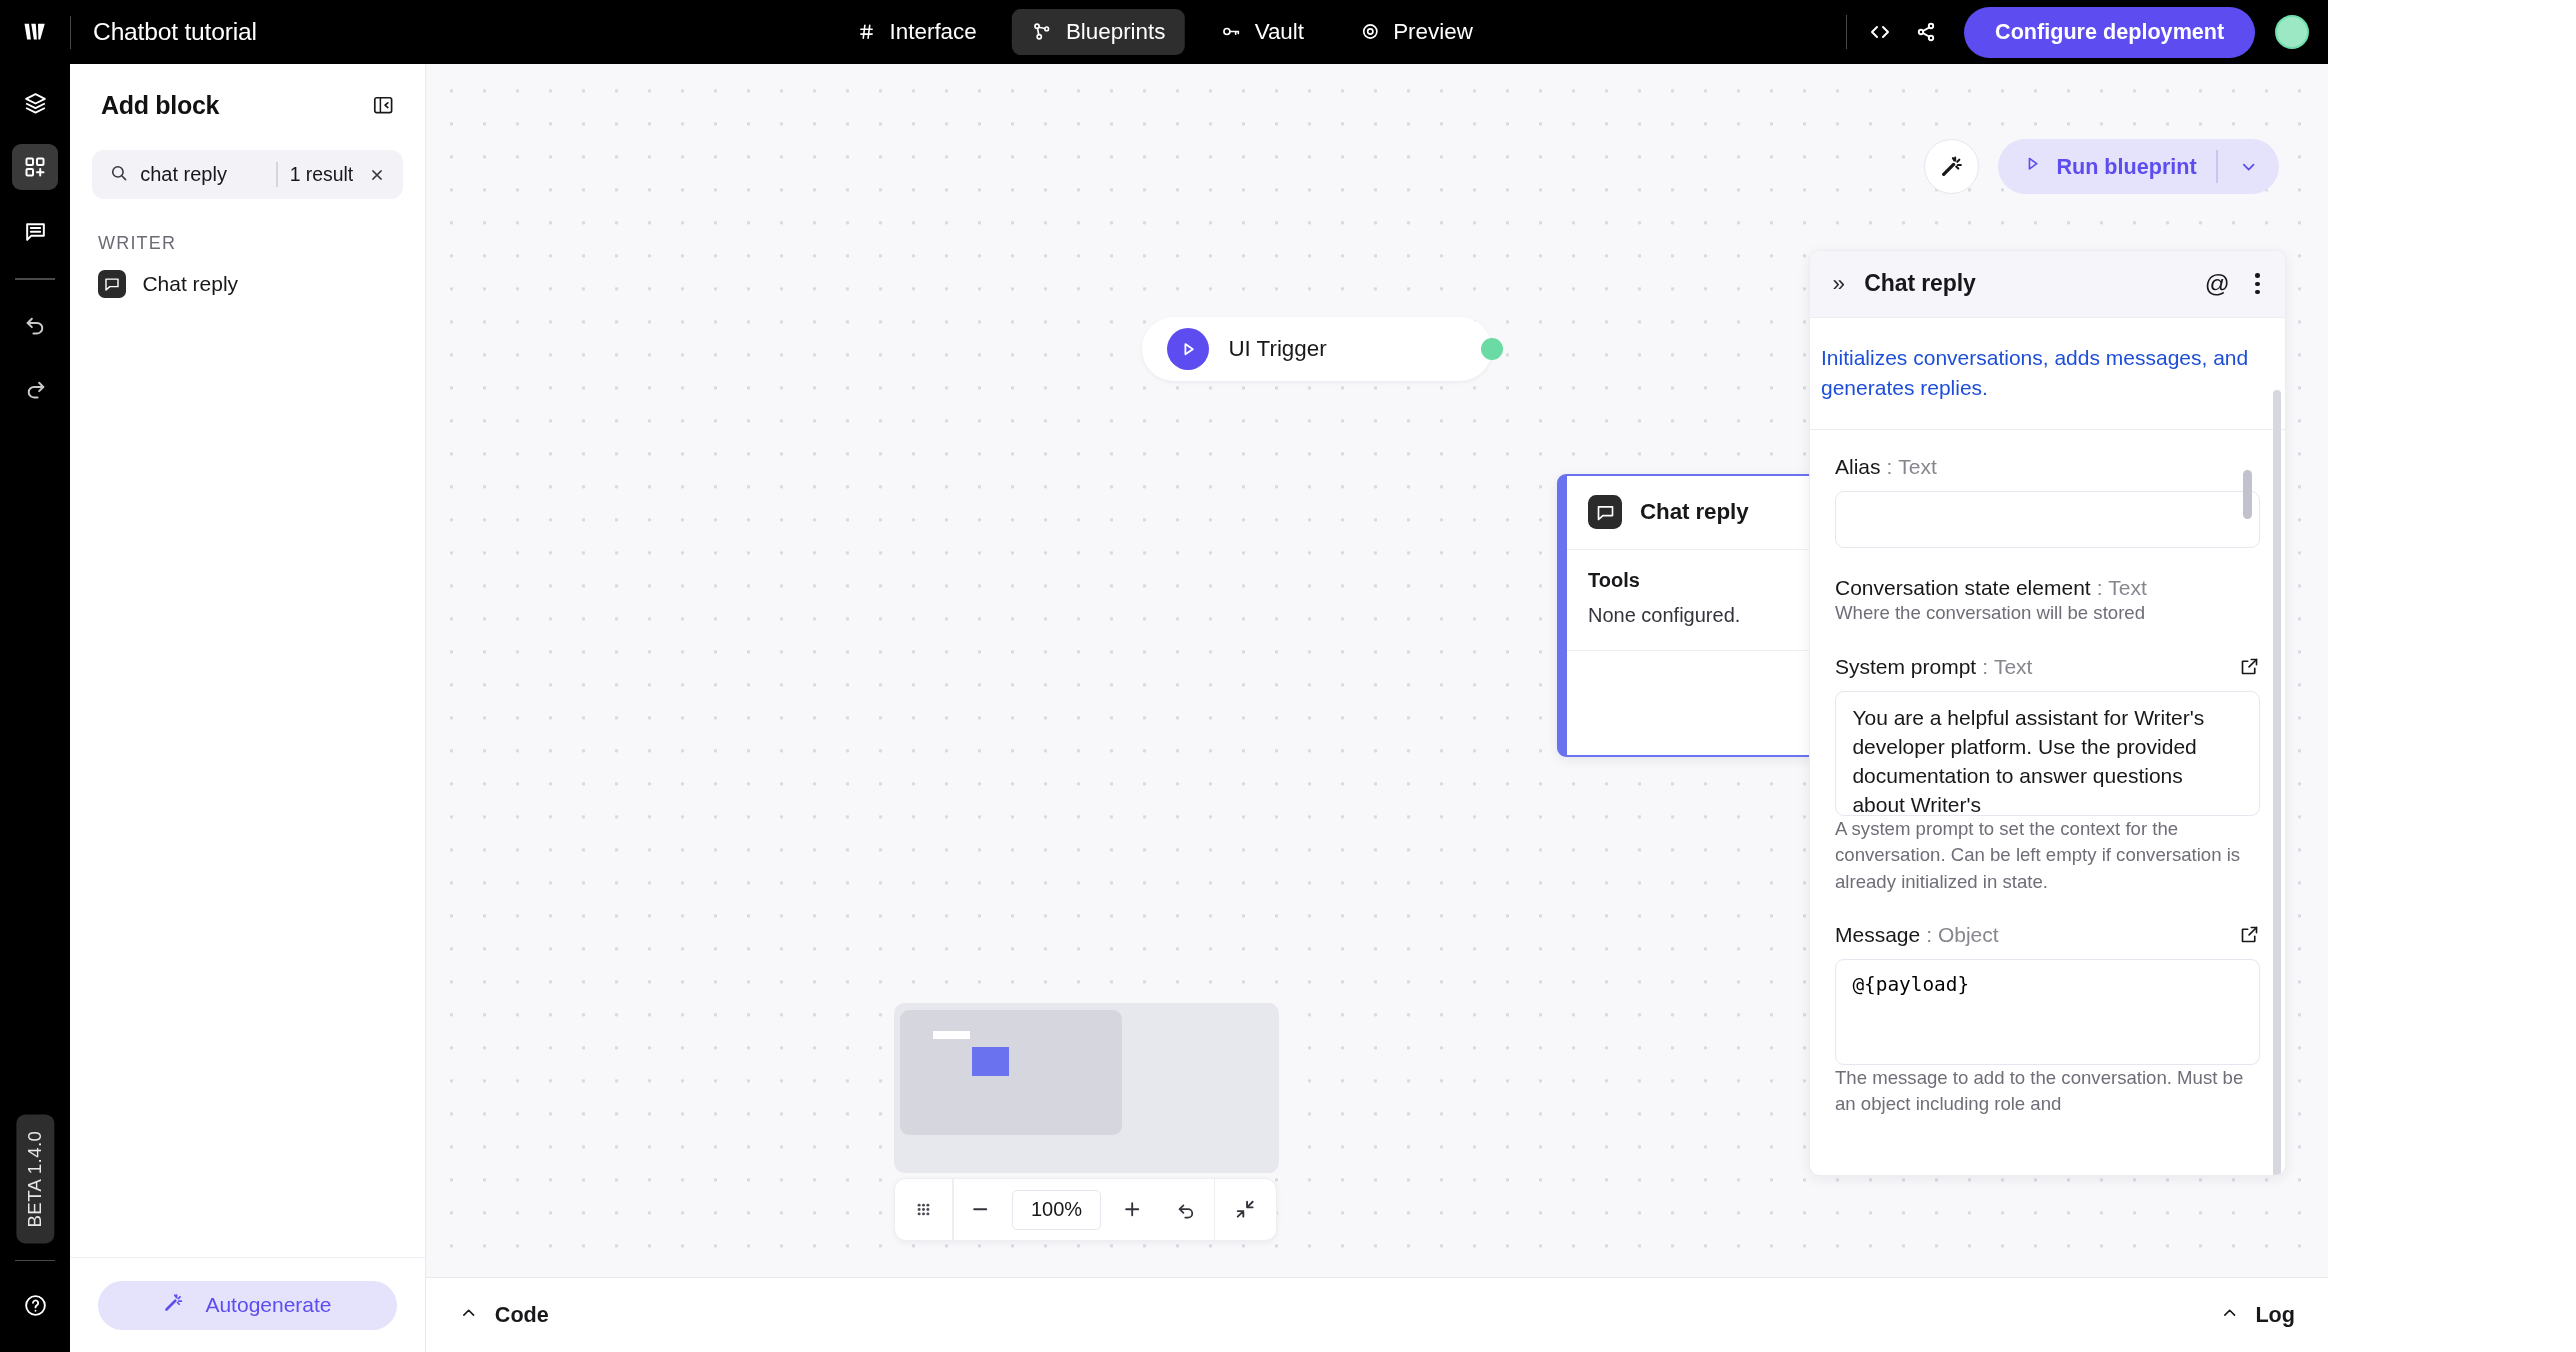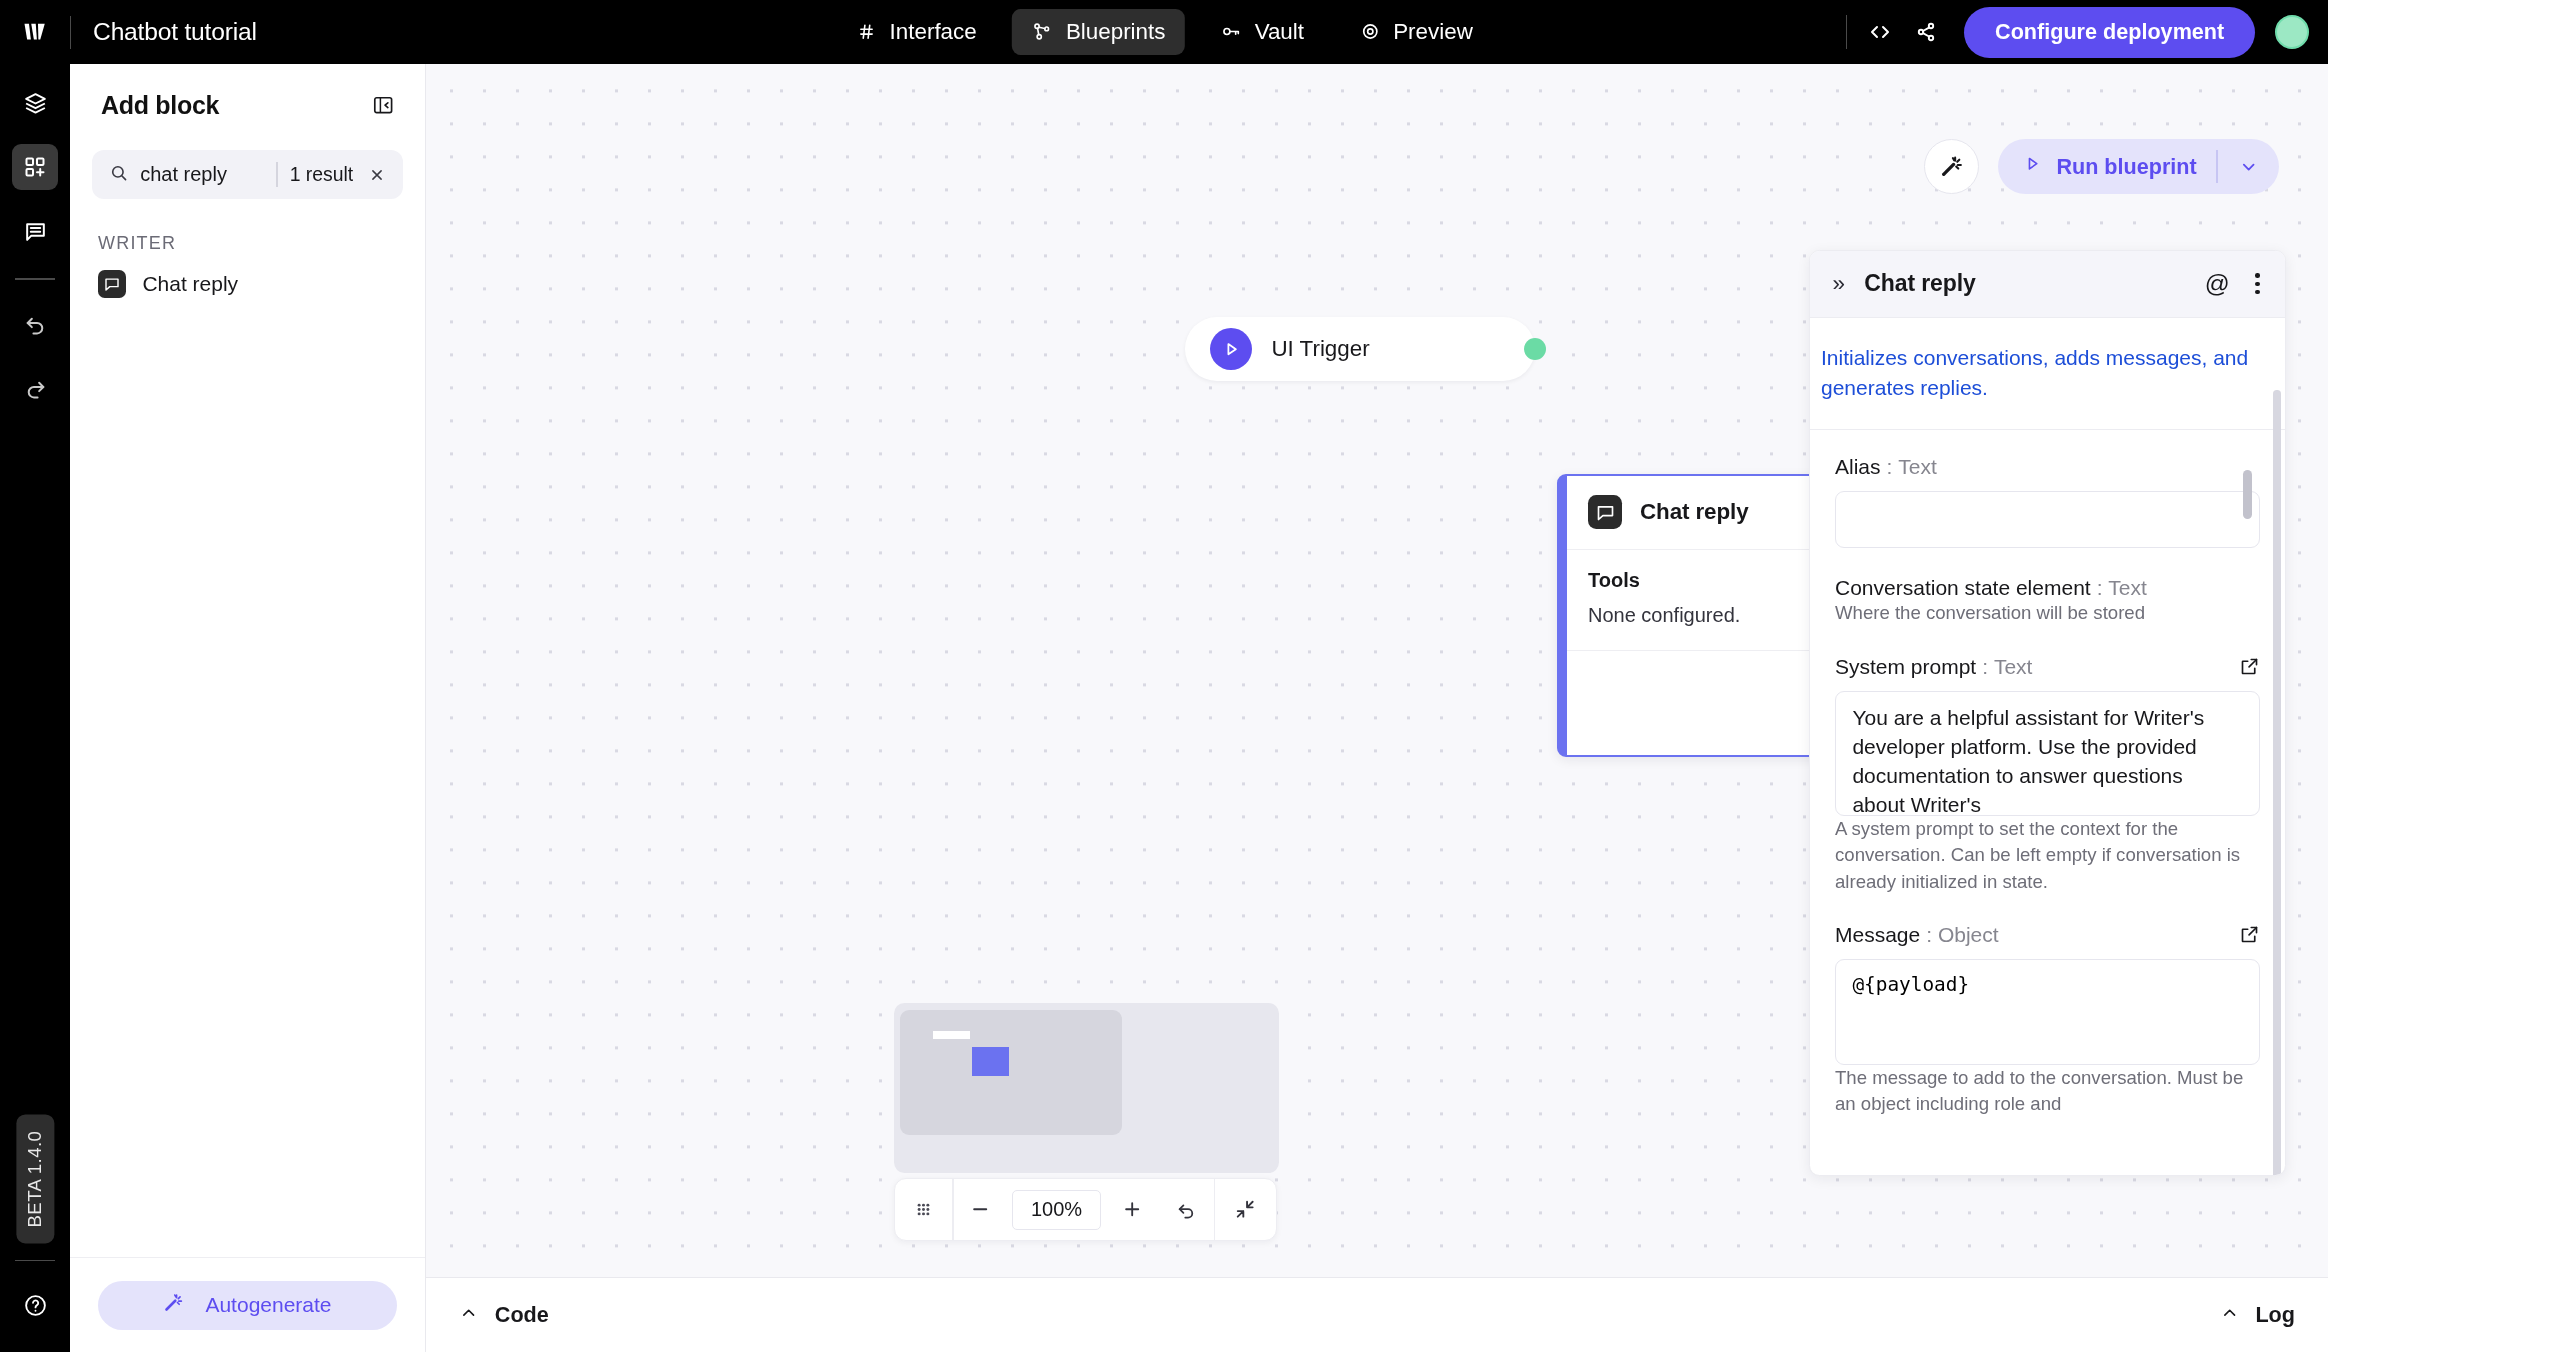--- a/index.html
+++ b/index.html
@@ -116,21 +116,21 @@
     align-items: center; color: #5d4df0; font-weight: 700; font-size: 21.6px; cursor: pointer;
   }
   .run-main { display: flex; align-items: center; gap: 14px; padding: 0 19.4px 0 25px; }
   .run-sep { width: 1.5px; height: 33px; background: #c7c5f3; }
   .run-caret { padding: 0 21px; display: flex; align-items: center; }
 
   .edge-svg { position: absolute; inset: 0; pointer-events: none; }
 
   .node { position: absolute; }
   .node-trigger {
-    left: 759px; top: 253px; width: 350px; height: 64px;
+    left: 716px; top: 253px; width: 350px; height: 64px;
     background: #fff; border-radius: 33px; display: flex; align-items: center;
     padding: 0 25px; gap: 19.4px; box-shadow: 0 1.5px 4.5px rgba(24,24,40,.06);
   }
   .trigger-ico {
     width: 42px; height: 42px; border-radius: 50%; background: #5D4DF0;
     display: flex; align-items: center; justify-content: center; flex: 0 0 42px;
   }
   .node-title-lg { font-size: 22.4px; color: #18181b; font-weight: 400; }
   .port { position: absolute; width: 22.4px; height: 22.4px; border-radius: 50%; }
   .port-green { background: #6BDBA5; }

